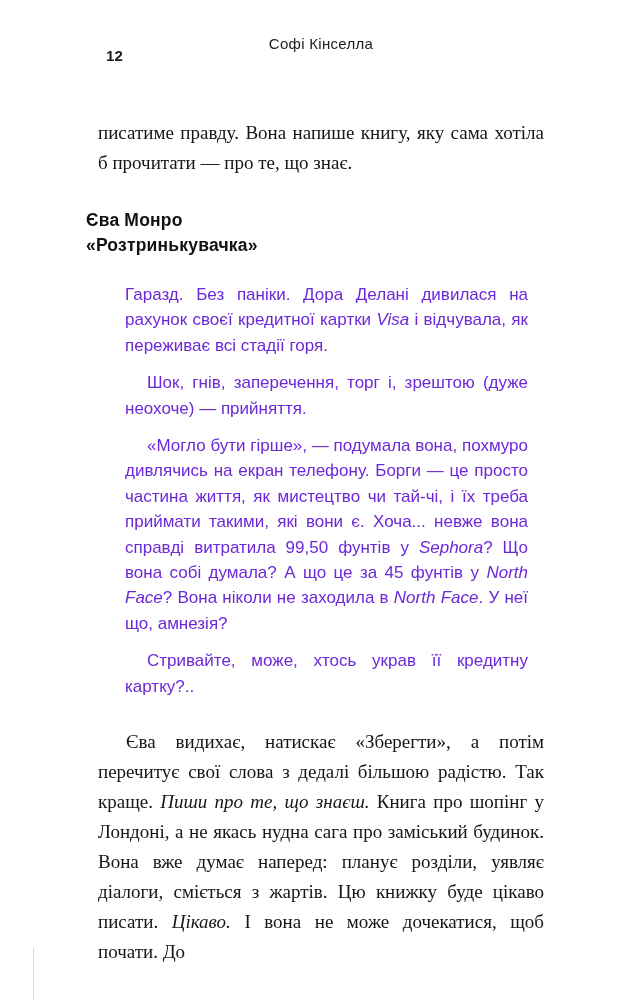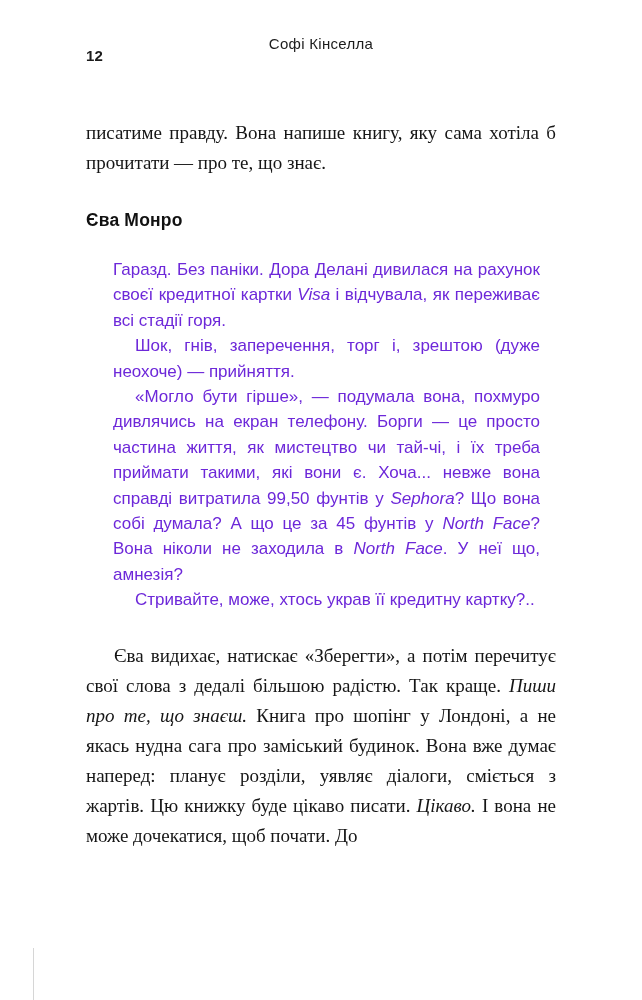--- a/index.html
+++ b/index.html
@@ -19,33 +19,34 @@
     position: relative;
     padding: 46px 86px 0 86px;
     font-family: "Liberation Sans", "DejaVu Sans", sans-serif;
     font-size: 15px;
     line-height: 20px;
     color: #1c1c1c;
   }
   .page-number {
     font-weight: 600;
     letter-spacing: 0.2px;
+    margin-left: 20px;
   }
   .running-title {
     position: absolute;
     left: 50%;
     top: 34px;
     transform: translateX(-50%);
     letter-spacing: 0.3px;
     white-space: nowrap;
   }
   .content {
     padding: 0 86px;
   }
-  p { margin: 0; }
+  p { margin: 12px; }
   .serif {
     font-family: "Liberation Serif", "DejaVu Serif", serif;
     font-size: 19px;
     line-height: 30px;
     text-align: justify;
   }
   .intro {
     margin-top: 52px;
   }
   .chapter-heading {
@@ -94,20 +95,21 @@
     <span class="page-number">12</span>
     <span class="running-title">Софі Кінселла</span>
   </div>
 
   <div class="content">
 
     <p class="serif intro"><span>писатиме правду. Вона напише книгу, яку сама хотіла б прочитати — про те, що знає.</span></p>
 
     <div class="chapter-heading">
       <div>Єва Монро</div>
+      <div>«Розтринькувачка»</div>
     </div>
 
     <div class="excerpt">
       <p class="sans"><span>Гаразд. Без паніки. Дора Делані дивилася на рахунок своєї кредитної картки </span><em>Visa</em><span> і відчувала, як переживає всі стадії горя.</span></p>
       <p class="sans indent-sm"><span>Шок, гнів, заперечення, торг і, зрештою (дуже неохоче) — прийняття.</span></p>
       <p class="sans indent-sm"><span>«Могло бути гірше», — подумала вона, похмуро дивлячись на екран телефону. Борги — це просто частина життя, як мистецтво чи тай-чі, і їх треба приймати такими, які вони є. Хоча... невже вона справді витратила 99,50 фунтів у </span><em>Sephora</em><span>? Що вона собі думала? А що це за 45 фунтів у </span><em>North Face</em><span>? Вона ніколи не заходила в </span><em>North Face</em><span>. У неї що, амнезія?</span></p>
       <p class="sans indent-sm"><span>Стривайте, може, хтось украв її кредитну картку?..</span></p>
     </div>
 
     <p class="serif outro"><span>Єва видихає, натискає «Зберегти», а потім перечитує свої слова з дедалі більшою радістю. Так краще. </span><em>Пиши про те, що знаєш.</em><span> Книга про шопінг у Лондоні, а не якась нудна сага про заміський будинок. Вона вже думає наперед: планує розділи, уявляє діалоги, сміється з жартів. Цю книжку буде цікаво писати. </span><em>Цікаво.</em><span> І вона не може дочекатися, щоб почати. До</span></p>

